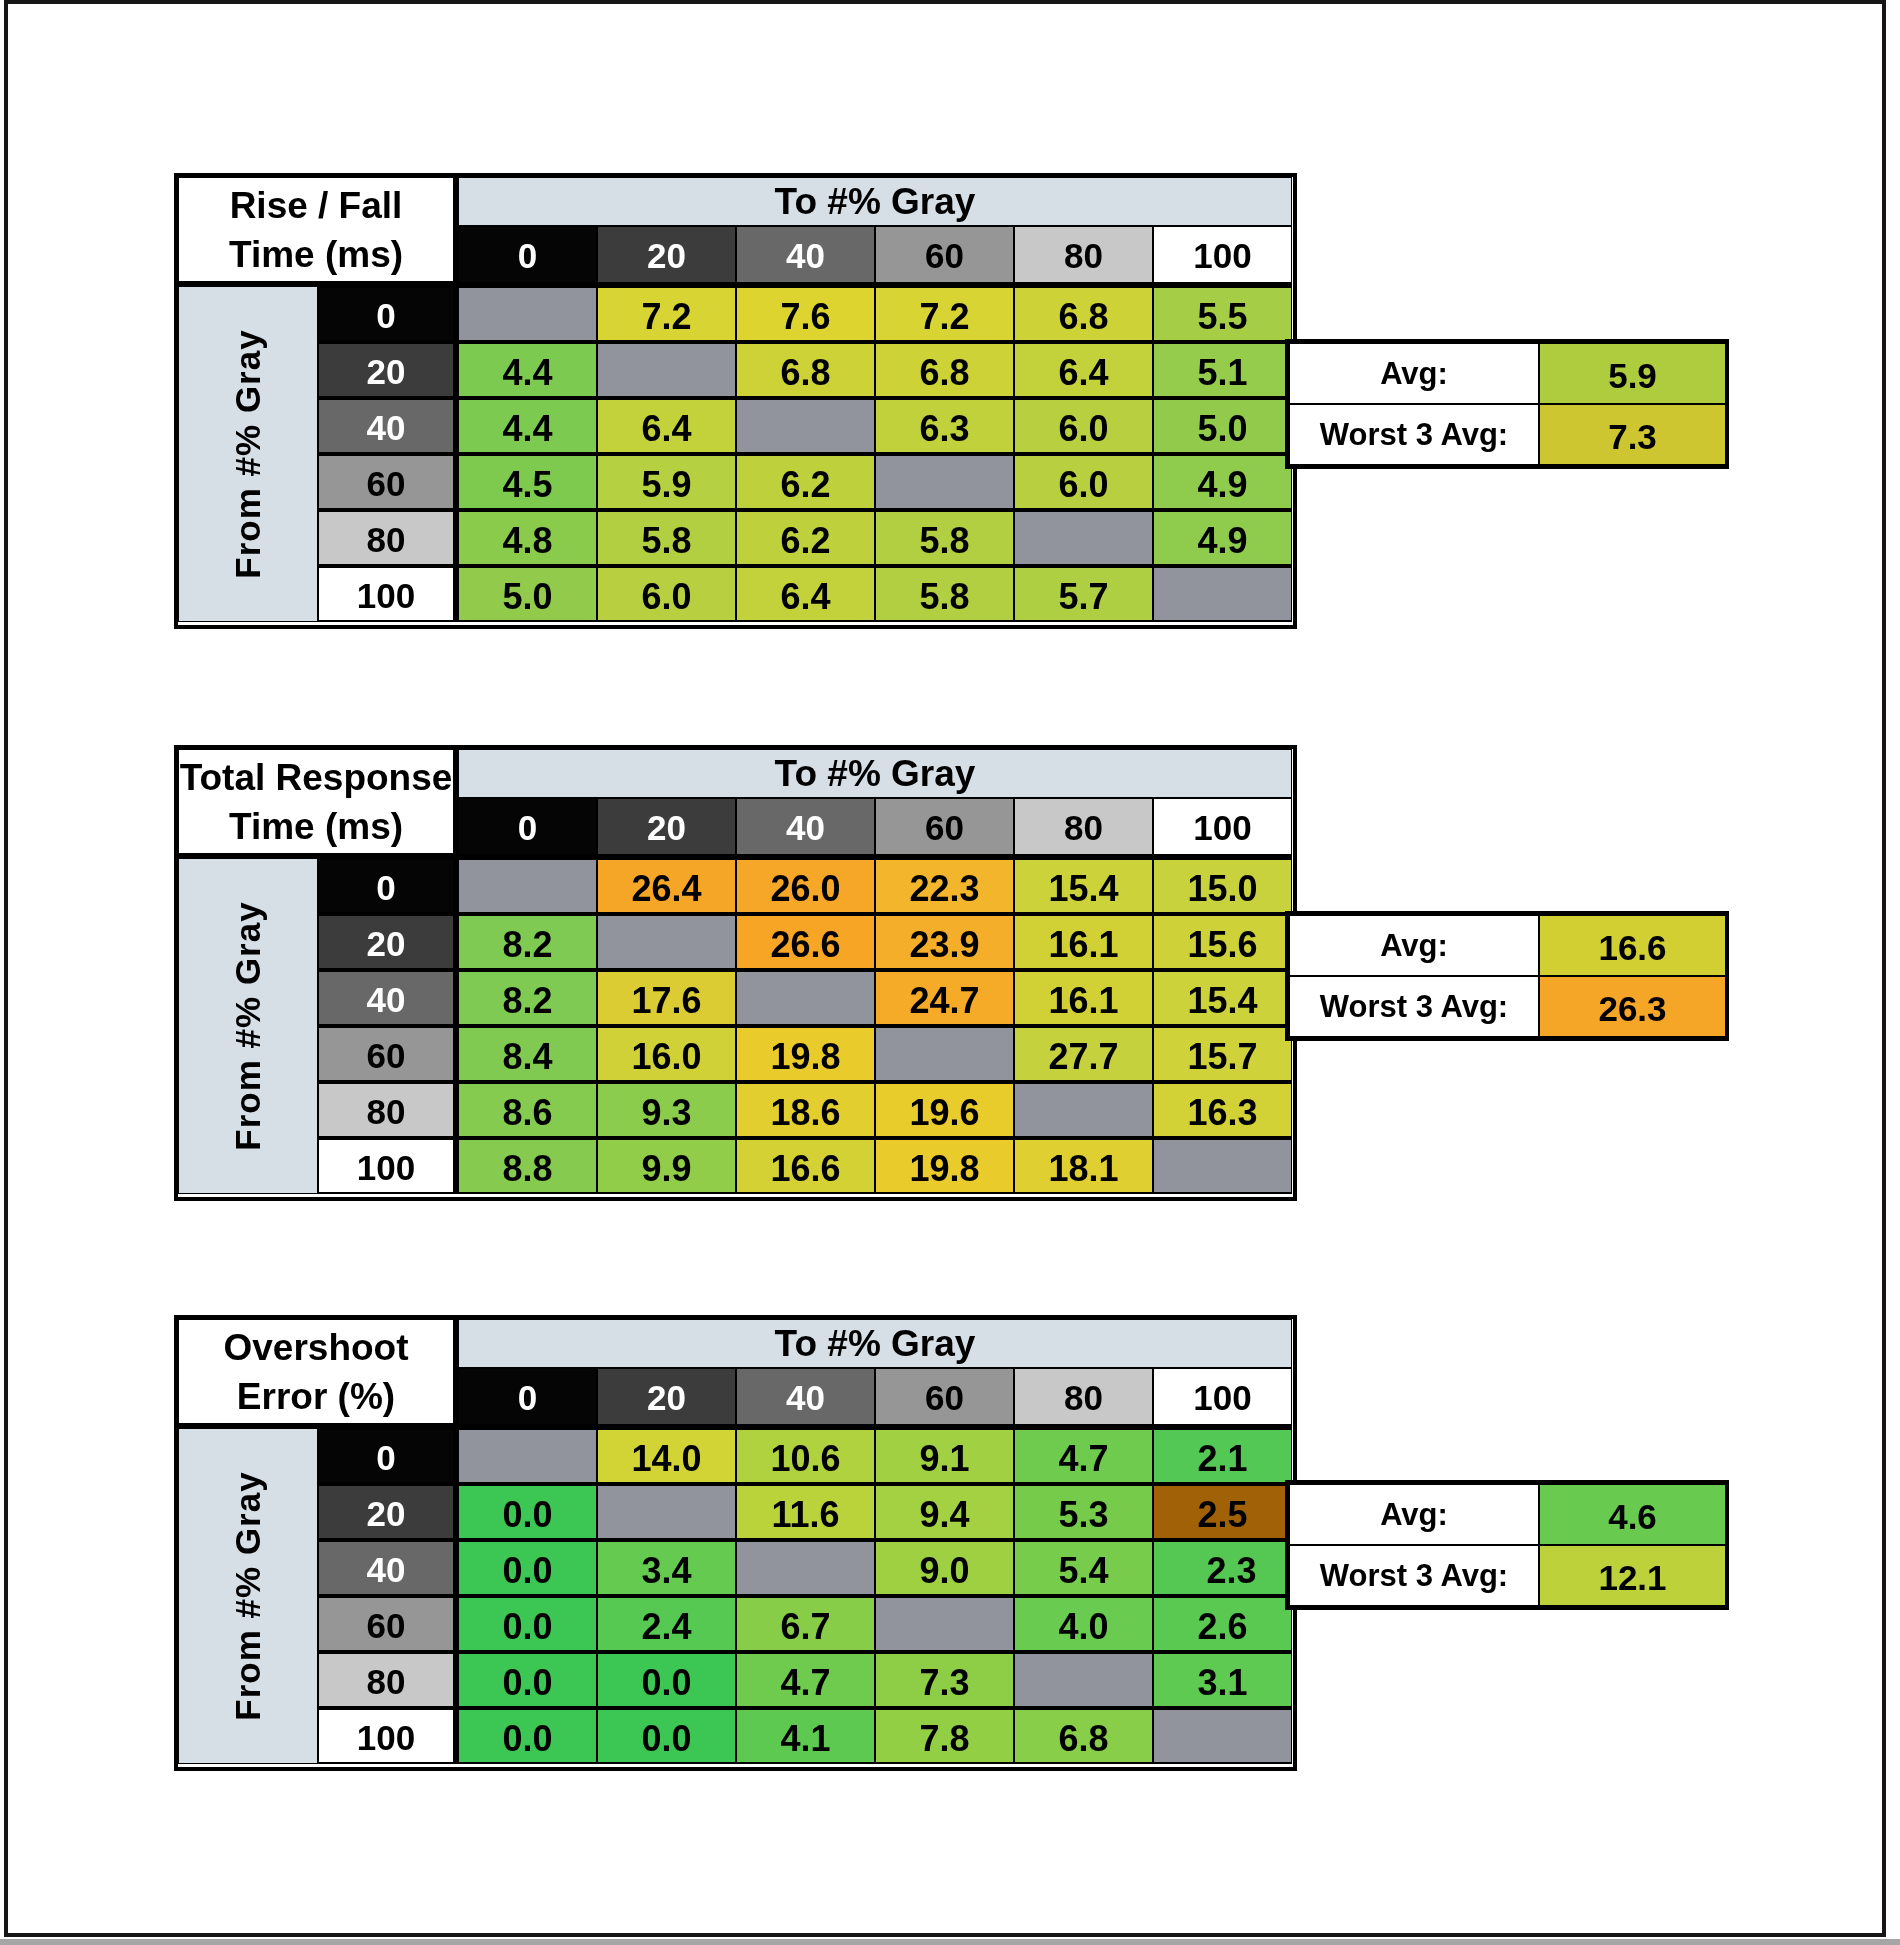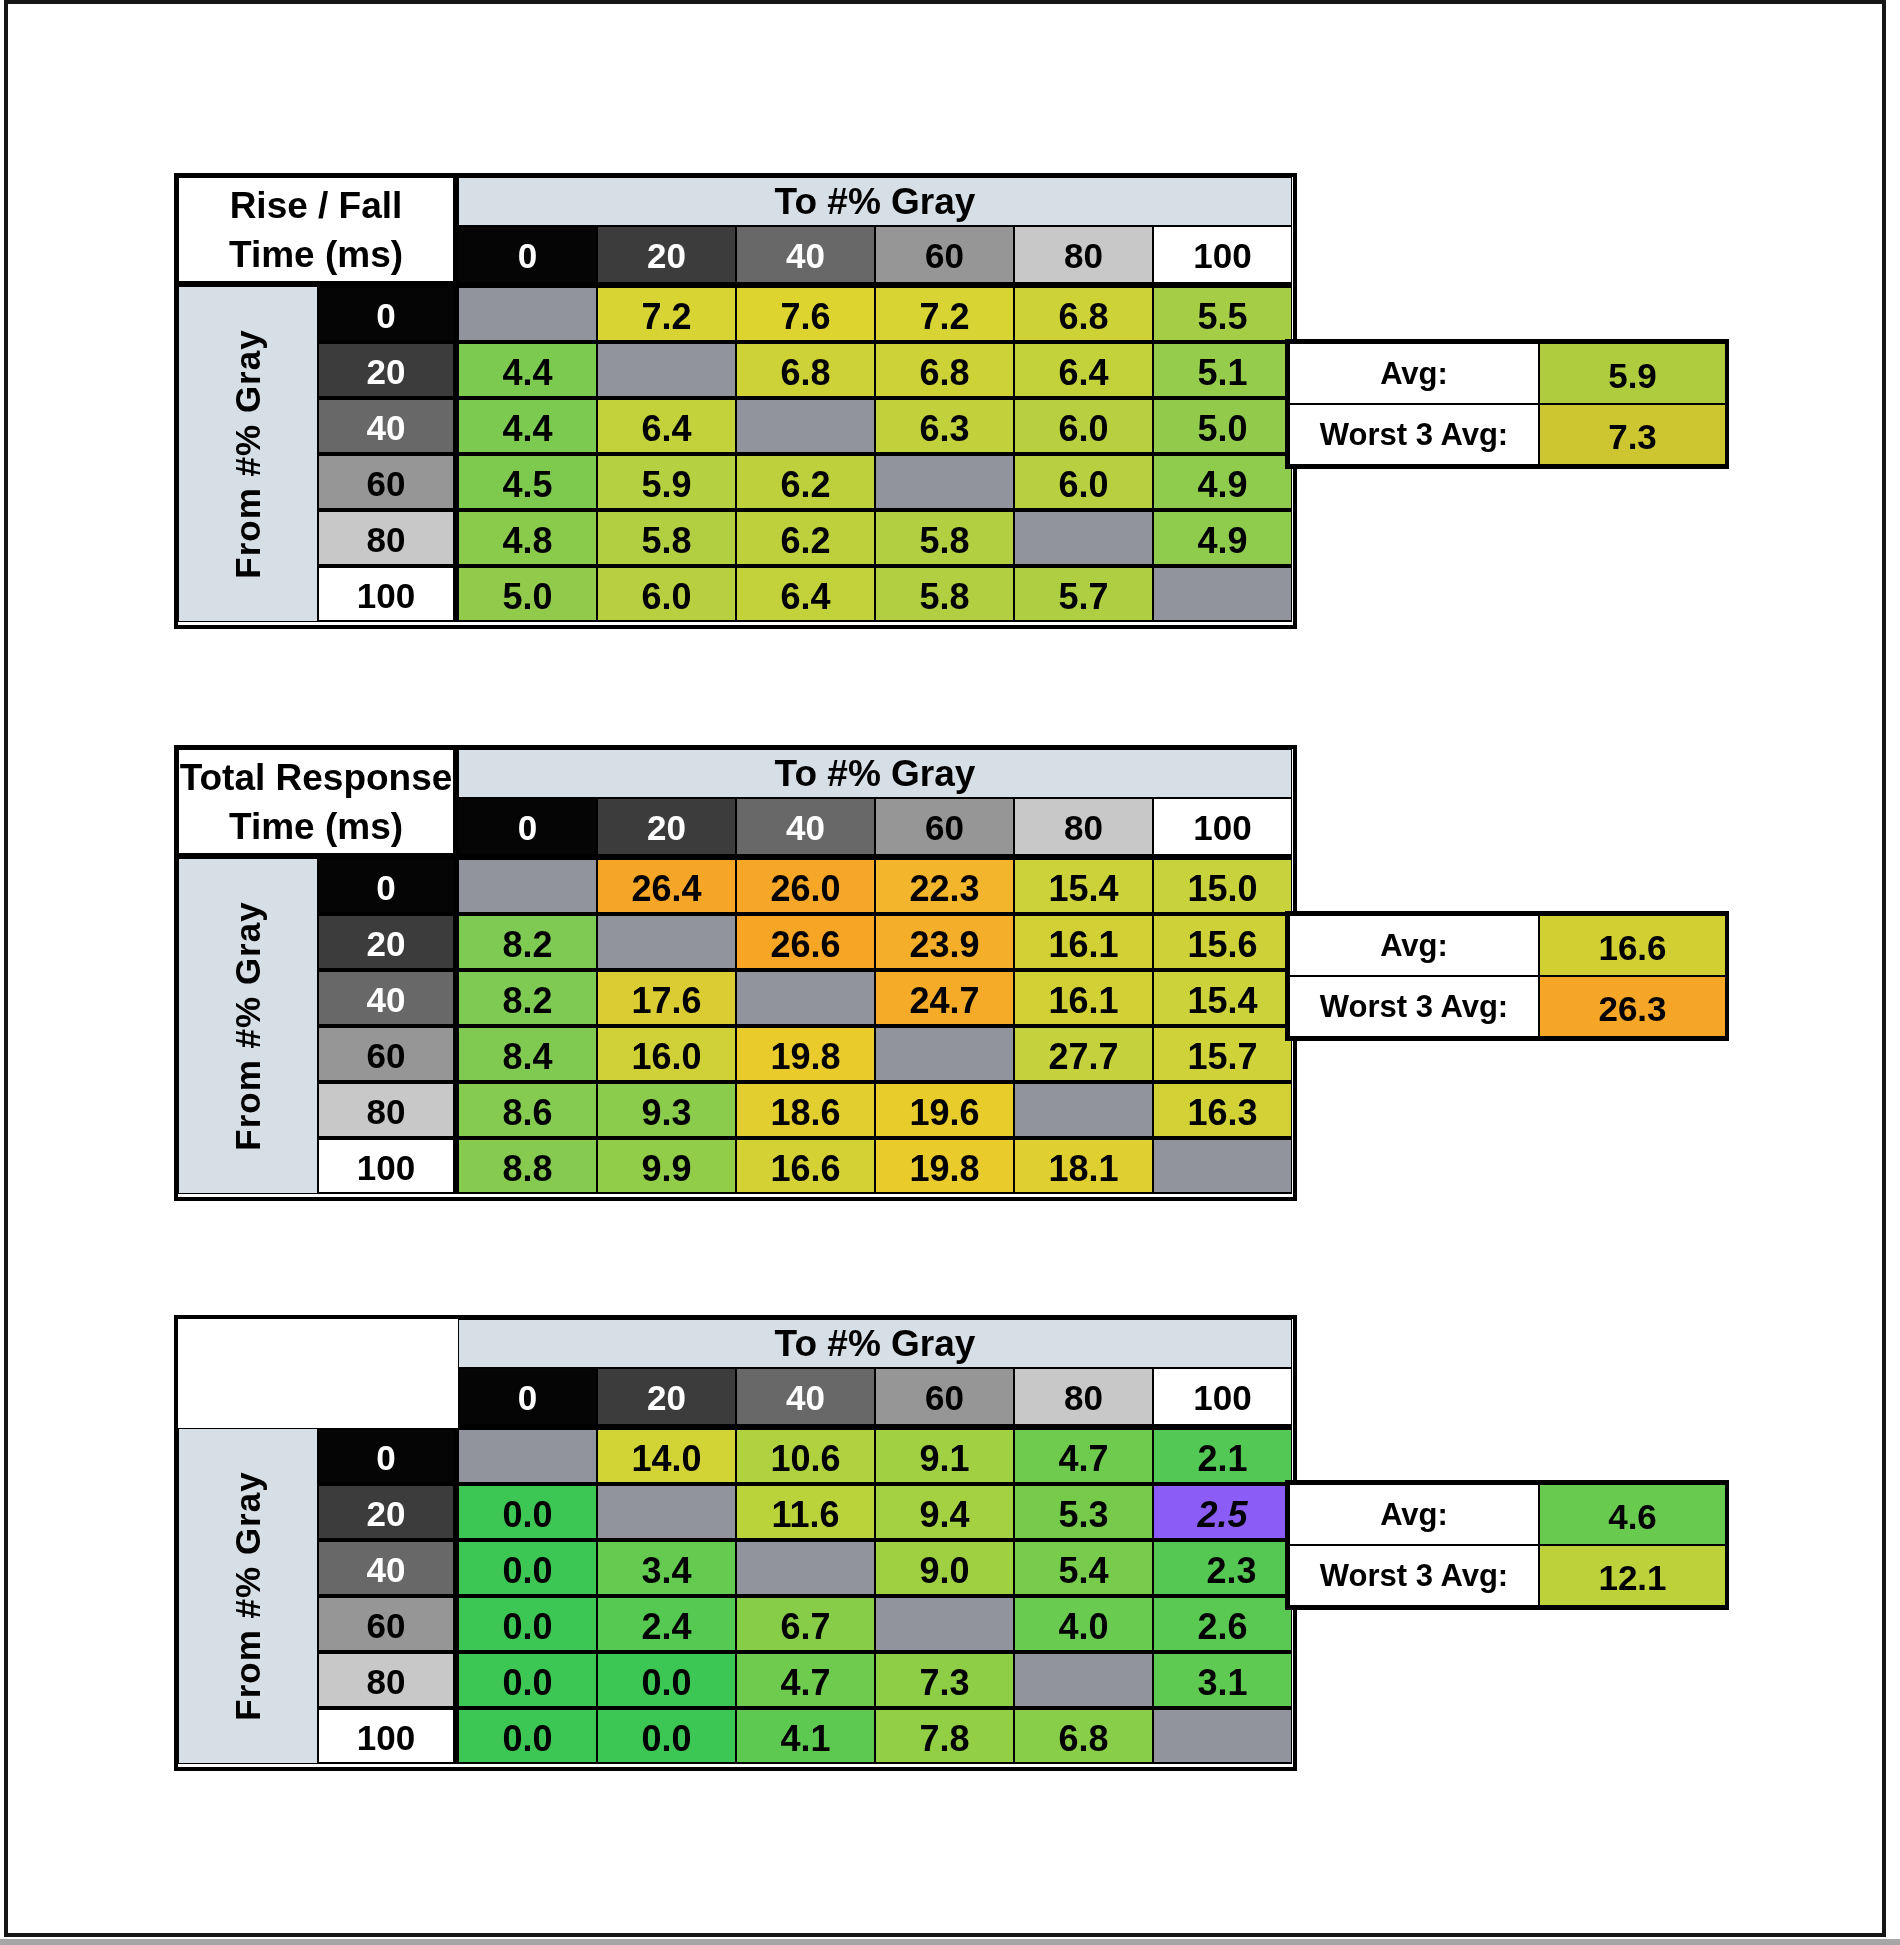--- a/index.html
+++ b/index.html
@@ -141,20 +141,24 @@
       <div class="cell data" style="background: rgb(210, 209, 54); grid-area: 7 / 8;">16.3</div>
       <div class="cell rowlab" style="grid-row: 8; background: rgb(255, 255, 255); color: rgb(0, 0, 0);">100</div>
       <div class="cell data" style="background: rgb(134, 203, 79); grid-area: 8 / 3;">8.8</div>
       <div class="cell data" style="background: rgb(146, 205, 74); grid-area: 8 / 4;">9.9</div>
       <div class="cell data" style="background: rgb(212, 209, 52); grid-area: 8 / 5;">16.6</div>
       <div class="cell data" style="background: rgb(233, 203, 43); grid-area: 8 / 6;">19.8</div>
       <div class="cell data" style="background: rgb(223, 207, 48); grid-area: 8 / 7;">18.1</div>
       <div class="cell data diag" style="background: rgb(145, 148, 156); grid-area: 8 / 8;"></div>
     </section>
   <section class="mtable" id="t2">
+      <div class="cell title">
+        <div>Overshoot</div>
+        <div>Error (%)</div>
+      </div>
       <div class="cell toband" style="background: rgb(214, 222, 230);">To #% Gray</div>
       <div class="cell colhead" style="grid-column: 3; background: rgb(5, 5, 5); color: rgb(255, 255, 255);">0</div>
       <div class="cell colhead" style="grid-column: 4; background: rgb(60, 60, 60); color: rgb(255, 255, 255);">20</div>
       <div class="cell colhead" style="grid-column: 5; background: rgb(104, 104, 104); color: rgb(255, 255, 255);">40</div>
       <div class="cell colhead" style="grid-column: 6; background: rgb(150, 150, 150); color: rgb(0, 0, 0);">60</div>
       <div class="cell colhead" style="grid-column: 7; background: rgb(200, 200, 200); color: rgb(0, 0, 0);">80</div>
       <div class="cell colhead" style="grid-column: 8; background: rgb(255, 255, 255); color: rgb(0, 0, 0);">100</div>
       <div class="cell fromband" style="background: rgb(214, 222, 230);">
         <span>From #% Gray</span>
       </div>
@@ -164,21 +168,21 @@
       <div class="cell data" style="background: rgb(176, 210, 62); grid-area: 3 / 5;">10.6</div>
       <div class="cell data" style="background: rgb(161, 208, 66); grid-area: 3 / 6;">9.1</div>
       <div class="cell data" style="background: rgb(111, 203, 77); grid-area: 3 / 7;">4.7</div>
       <div class="cell data" style="background: rgb(83, 200, 84); grid-area: 3 / 8;">2.1</div>
       <div class="cell rowlab" style="grid-row: 4; background: rgb(60, 60, 60); color: rgb(255, 255, 255);">20</div>
       <div class="cell data" style="background: rgb(60, 198, 83); grid-area: 4 / 3;">0.0</div>
       <div class="cell data diag" style="background: rgb(145, 148, 156); grid-area: 4 / 4;"></div>
       <div class="cell data" style="background: rgb(186, 211, 59); grid-area: 4 / 5;">11.6</div>
       <div class="cell data" style="background: rgb(164, 209, 65); grid-area: 4 / 6;">9.4</div>
       <div class="cell data" style="background: rgb(118, 203, 75); grid-area: 4 / 7;">5.3</div>
-      <div class="cell data" style="background: #8b5cf6; grid-area: 4 / 8; font-style: italic;">2.5</div>
+      <div class="cell data" style="background: #a16207; grid-area: 4 / 8;">2.5</div>
       <div class="cell rowlab" style="grid-row: 5; background: rgb(104, 104, 104); color: rgb(255, 255, 255);">40</div>
       <div class="cell data" style="background: rgb(60, 198, 83); grid-area: 5 / 3;">0.0</div>
       <div class="cell data" style="background: rgb(100, 202, 80); grid-area: 5 / 4;">3.4</div>
       <div class="cell data diag" style="background: rgb(145, 148, 156); grid-area: 5 / 5;"></div>
       <div class="cell data" style="background: rgb(159, 208, 66); grid-area: 5 / 6;">9.0</div>
       <div class="cell data" style="background: rgb(119, 204, 75); grid-area: 5 / 7;">5.4</div>
       <div class="cell data" style="background: rgb(85, 200, 83); grid-area: 5 / 8; padding-left: 18px;">2.3</div>
       <div class="cell rowlab" style="grid-row: 6; background: rgb(150, 150, 150); color: rgb(0, 0, 0);">60</div>
       <div class="cell data" style="background: rgb(60, 198, 83); grid-area: 6 / 3;">0.0</div>
       <div class="cell data" style="background: rgb(86, 201, 83); grid-area: 6 / 4;">2.4</div>

